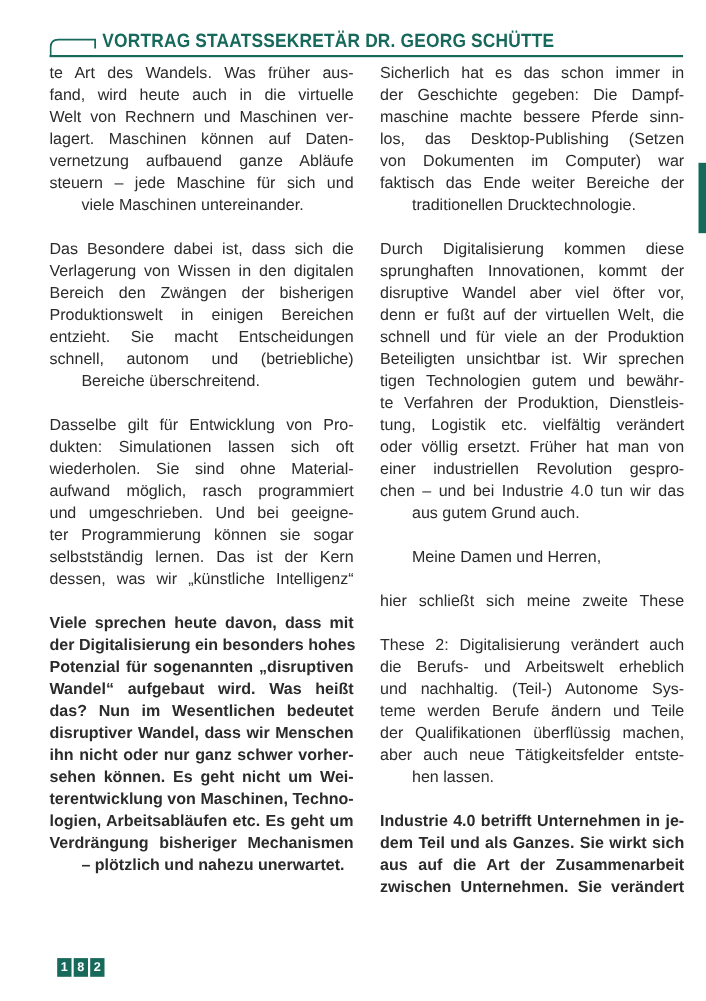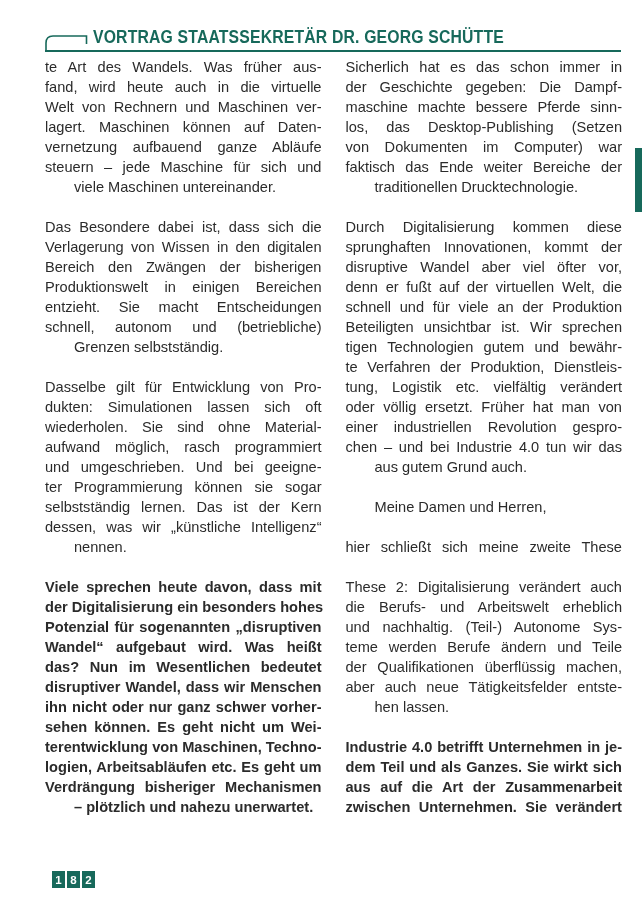--- a/index.html
+++ b/index.html
@@ -95,32 +95,31 @@
           <div class="line">steuern – jede Maschine für sich und</div>
           <div class="line last">viele Maschinen untereinander.</div>
         </div>
       <div class="para">
           <div class="line">Das Besondere dabei ist, dass sich die</div>
           <div class="line">Verlagerung von Wissen in den digitalen</div>
           <div class="line">Bereich den Zwängen der bisherigen</div>
           <div class="line">Produktionswelt in einigen Bereichen</div>
           <div class="line">entzieht. Sie macht Entscheidungen</div>
           <div class="line">schnell, autonom und (betriebliche)</div>
-          <div class="line last">Grenzen selbstständig.</div>
+          <div class="line last">Bereiche überschreitend.</div>
         </div>
       <div class="para">
           <div class="line">Dasselbe gilt für Entwicklung von Pro-</div>
           <div class="line">dukten: Simulationen lassen sich oft</div>
           <div class="line">wiederholen. Sie sind ohne Material-</div>
           <div class="line">aufwand möglich, rasch programmiert</div>
           <div class="line">und umgeschrieben. Und bei geeigne-</div>
           <div class="line">ter Programmierung können sie sogar</div>
           <div class="line">selbstständig lernen. Das ist der Kern</div>
           <div class="line">dessen, was wir „künstliche Intelligenz“</div>
-          <div class="line last">nennen.</div>
         </div>
       <div class="para">
           <div class="line">Viele sprechen heute davon, dass mit</div>
           <div class="line">der Digitalisierung ein besonders hohes</div>
           <div class="line">Potenzial für sogenannten „disruptiven</div>
           <div class="line">Wandel“ aufgebaut wird. Was heißt</div>
           <div class="line">das? Nun im Wesentlichen bedeutet</div>
           <div class="line">disruptiver Wandel, dass wir Menschen</div>
           <div class="line">ihn nicht oder nur ganz schwer vorher-</div>
           <div class="line">sehen können. Es geht nicht um Wei-</div>

